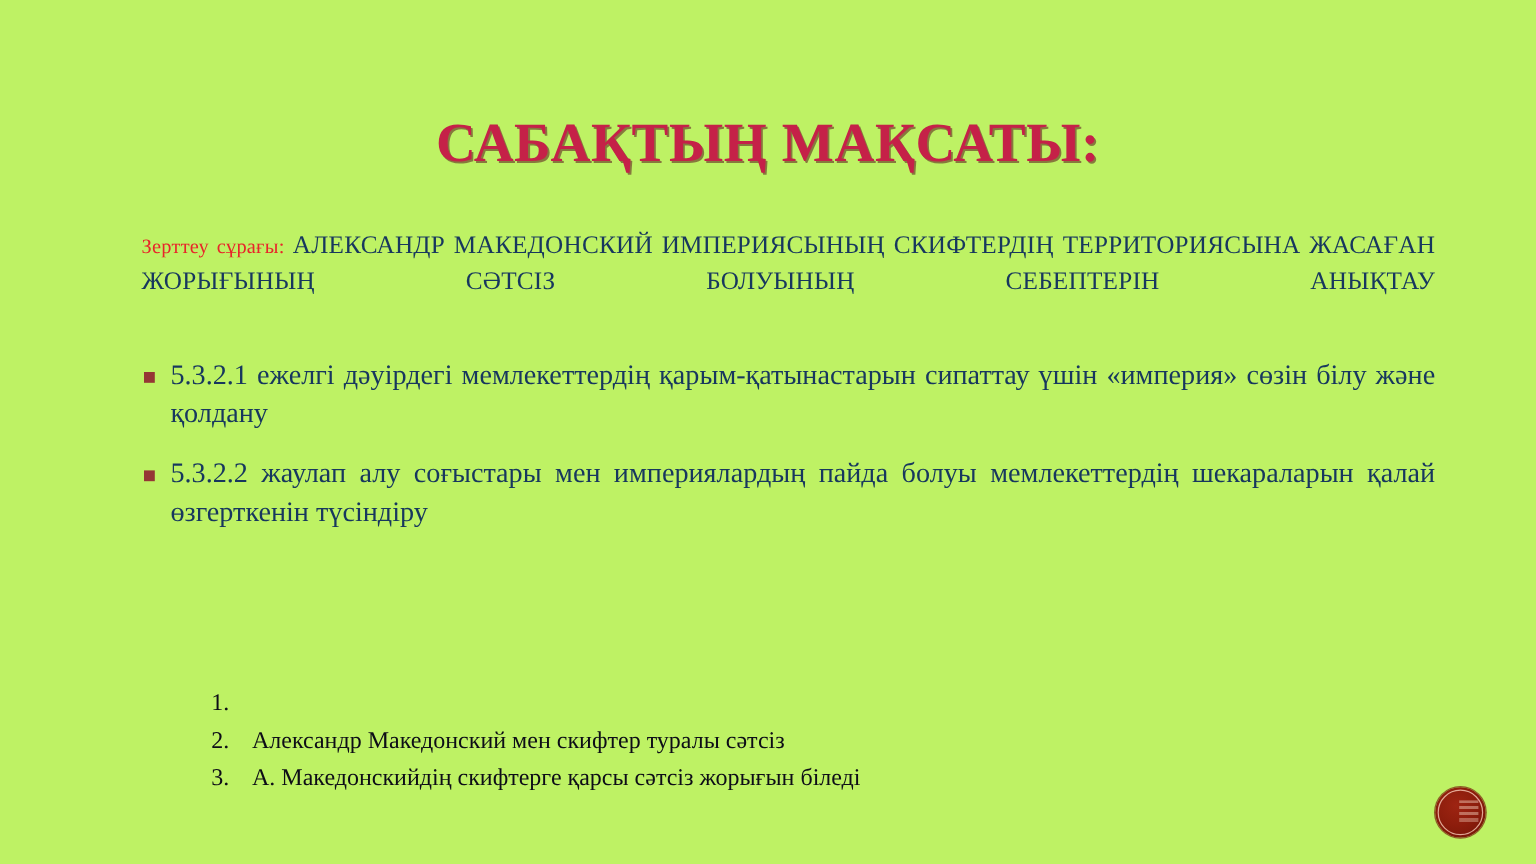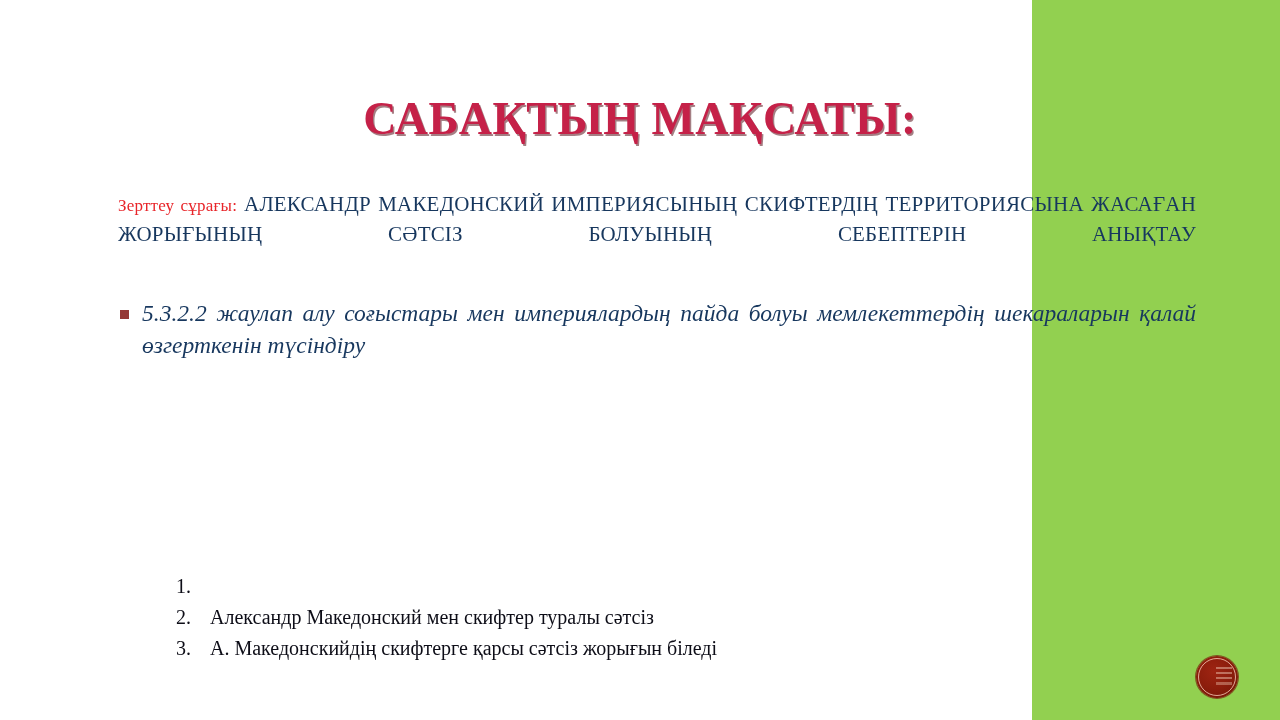--- a/index.html
+++ b/index.html
@@ -11,23 +11,23 @@
     width: 1280px;
     height: 720px;
     overflow: hidden;
     background: #92d050;
     font-family: "Liberation Serif", "DejaVu Serif", serif;
     -webkit-font-smoothing: antialiased;
   }
 
   .slide {
     position: relative;
-    width: 1032px;
+    width: 1280px;
     height: 720px;
-    background: #ffffff;
+    background: #bef264;
     box-sizing: border-box;
   }
 
   
   .slide-title {
     position: absolute;
     top: 62px;
     left: 0;
     width: 1280px;
     text-align: center;
@@ -93,21 +93,20 @@
     padding-left: 24px;
     margin-bottom: 18px;
     font-size: 23.5px;
     line-height: 1.36;
     color: #17375e;
     text-align: justify;
     text-justify: inter-word;
   }
   .objective-item:last-child {
     margin-bottom: 0;
-    font-style: italic;
   }
   .objective-bullet {
     position: absolute;
     left: 2px;
     top: 12px;
     width: 9px;
     height: 9px;
     background: #953735;
     display: block;
   }
@@ -197,20 +196,24 @@
 
   <div class="body-block">
 
     <p class="research-line">
       <span class="research-label">Зерттеу сұрағы:</span>
       <span class="research-body">АЛЕКСАНДР МАКЕДОНСКИЙ ИМПЕРИЯСЫНЫҢ СКИФТЕРДІҢ ТЕРРИТОРИЯСЫНА ЖАСАҒАН ЖОРЫҒЫНЫҢ СӘТСІЗ БОЛУЫНЫҢ СЕБЕПТЕРІН АНЫҚТАУ</span>
     </p>
 
 
     <ul class="objectives">
+      <li class="objective-item">
+        <span class="objective-bullet"></span>
+        <span class="objective-text-justify">5.3.2.1 ежелгі дәуірдегі мемлекеттердің қарым-қатынастарын сипаттау үшін «империя» сөзін білу және қолдану</span>
+      </li>
       <li class="objective-item">
         <span class="objective-bullet"></span>
         <span class="objective-text-justify">5.3.2.2 жаулап алу соғыстары мен империялардың пайда болуы мемлекеттердің шекараларын қалай өзгерткенін түсіндіру</span>
       </li>
     </ul>
   </div>
 
 
   <ol class="criteria">
     <li class="criteria-row">

